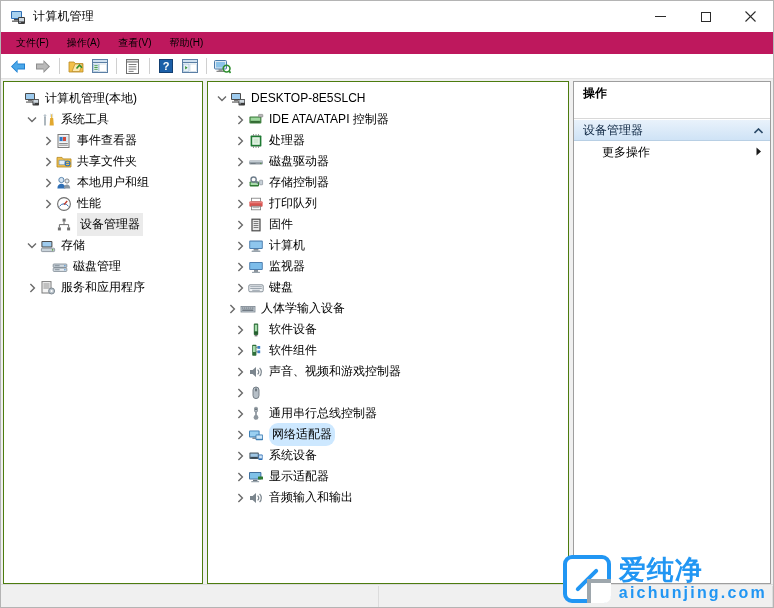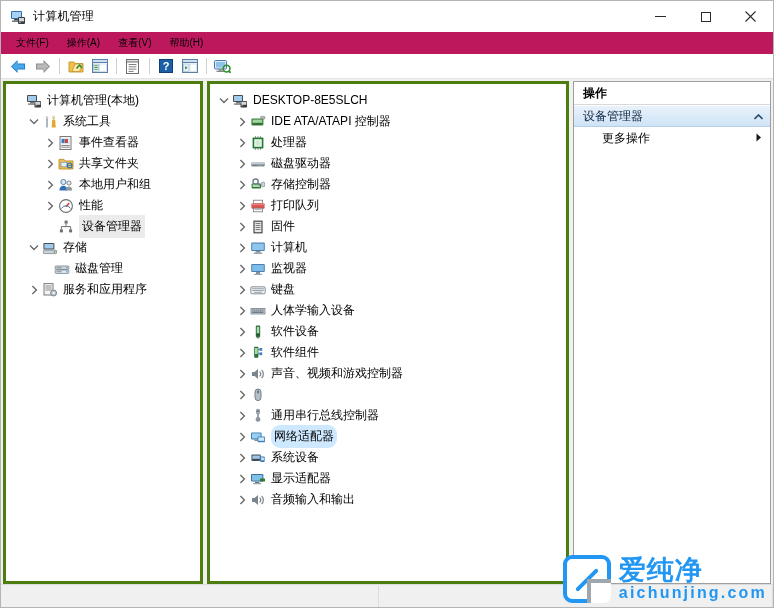--- a/index.html
+++ b/index.html
@@ -79,21 +79,21 @@
 
   
   .body-area {
     flex: 1 1 auto; display: flex;
     background: #f0f0f0;
     padding: 2px 2px 0 2px;
     min-height: 0;
   }
   .pane {
     background: #ffffff;
-    border: 3px solid #4d7c0f;
+    border: 1px solid #4d7c0f;
     overflow: hidden;
     position: relative;
   }
   .pane-left { width: 200px; flex: 0 0 200px; }
   .splitter { width: 4px; flex: 0 0 4px; background: #f0f0f0; cursor: col-resize; }
   .pane-center { flex: 1 1 auto; min-width: 0; }
   .pane-right { width: 198px; flex: 0 0 198px; border: 1px solid #9e9e9e; background:#fff; }
 
   
   .tree { padding: 6px 0 0 0; font-size: 12px; color: #000; }
@@ -112,21 +112,21 @@
   .ticon {
     width: 16px; height: 16px; flex: 0 0 16px;
     margin-right: 5px; position: relative;
   }
   .tlabel { padding-right: 3px; }
   .trow.sel-gray .tlabel { background: #ebebeb; padding: 1px 3px; }
   .trow.sel-blue .tlabel { background: #cde8ff; padding: 1px 3px; border-radius: 9px; }
 
   
   .act-title {
-    height: 23px; line-height: 23px;
+    height: 37px; line-height: 23px;
     padding-left: 9px;
     font-size: 12px; font-weight: bold; color: #000;
     background: #ffffff;
     border-bottom: 1px solid #d8d8d8;
   }
   .act-section-head {
     height: 22px; display: flex; align-items: center;
     padding: 0 7px 0 9px;
     background: linear-gradient(to bottom, #e9f2fb 0%, #cfe3f6 100%);
     border-top: 1px solid #ffffff;
@@ -603,21 +603,21 @@
               </svg>
             </span>
             <span class="ticon"><svg width="16" height="16" viewBox="0 0 16 16">
                 <rect x="0.8" y="4.8" width="14.4" height="7" rx="1.2" fill="#eef1f4" stroke="#7c868f" stroke-width="0.9"></rect>
                 <rect x="2.2" y="6.2" width="11.6" height="1" fill="#9aa4ad"></rect>
                 <rect x="2.2" y="8" width="11.6" height="1" fill="#9aa4ad"></rect>
                 <rect x="4.2" y="9.8" width="7.6" height="1" fill="#9aa4ad"></rect>
               </svg></span>
             <span class="tlabel">键盘</span>
           </div>
-          <div class="trow" style="padding-left:24px">
+          <div class="trow" style="padding-left:16px">
             <span class="twist">
               <svg width="7" height="10" viewBox="0 0 7 10">
                 <path d="M1.4 1 L5.4 5 L1.4 9" fill="none" stroke="#6a6a6a" stroke-width="1.4"></path>
               </svg>
             </span>
             <span class="ticon"><svg width="16" height="16" viewBox="0 0 16 16">
                 <rect x="1" y="5.4" width="14" height="5.6" fill="#c9d2d9" stroke="#78838c" stroke-width="0.8"></rect>
                 <rect x="2.2" y="6.4" width="1.3" height="1.3" fill="#5d6770"></rect>
                 <rect x="4.2" y="6.4" width="1.3" height="1.3" fill="#5d6770"></rect>
                 <rect x="6.2" y="6.4" width="1.3" height="1.3" fill="#5d6770"></rect>

